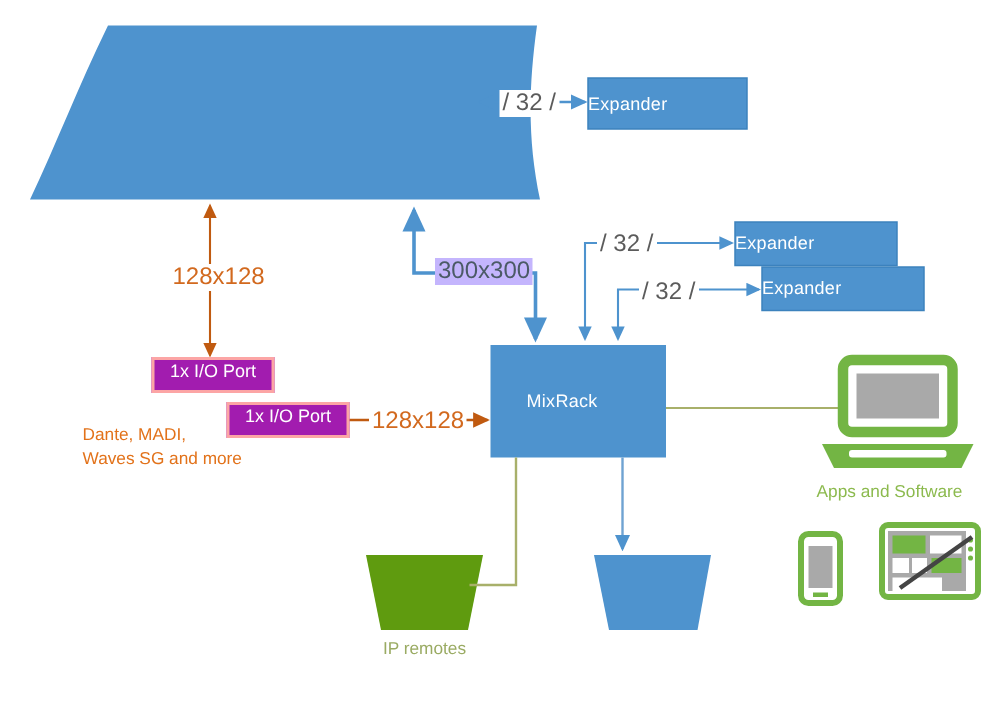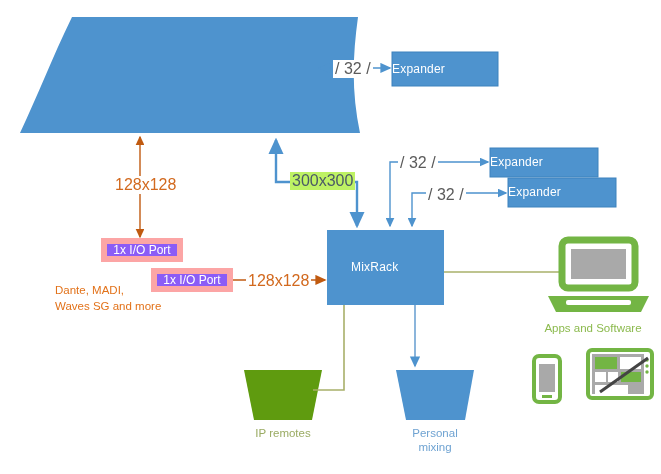--- a/index.html
+++ b/index.html
@@ -10,22 +10,22 @@
 
   .node-label{position:absolute;color:#ffffff;font-size:12px;letter-spacing:.2px;
               text-align:left;pointer-events:none;white-space:nowrap;}
   .cap{position:absolute;font-size:11.5px;text-align:center;line-height:14px;white-space:nowrap;}
   .cap.olive{color:#9aab63;text-align:center;}
   .cap.blue{color:#6fa3d2;}
   .cap.green{color:#8cba4e;}
   .edge-label{position:absolute;font-size:16px;color:#5b5b5b;white-space:nowrap;}
   .edge-label.orange{color:#d2691e;}
   .edge-label.blue{color:#4b5a66;}
-  .io-box{position:absolute;background:#8b5cf6;border:6px solid #fca5a5;
-          color:#ffffff;font-size:12px;display:flex;align-items:center;
+  .io-box{position:absolute;background:#a21caf;border:2px solid #fca5a5;
+          color:#ffffff;font-size:12px;display:flex;
           justify-content:center;box-sizing:border-box;white-space:nowrap;}
   .note{position:absolute;color:#e2721a;font-size:11.5px;line-height:16px;white-space:nowrap;}
 </style>
 </head>
 <body>
 
 <div id="stage">
 
   <svg class="layer" viewBox="0 0 661 474">
     <defs>
@@ -114,37 +114,33 @@
 
   <div class="io-box" style="left:101px;top:238px;width:82px;height:24px;">
     <span>1x I/O Port</span>
   </div>
   <div class="io-box" style="left:151px;top:268px;width:82px;height:24px;">
     <span>1x I/O Port</span>
   </div>
 
   <div class="edge-label" style="left:333px;top:60px;background:#fff;padding:0 2px;">/ 32 /</div>
 
-  <div class="edge-label blue" style="left:290px;top:172px;background:#bef264;padding:0 2px;">300x300</div>
+  <div class="edge-label blue" style="left:290px;top:172px;background:#c4b5fd;padding:0 2px;">300x300</div>
 
   <div class="edge-label" style="left:398px;top:154px;background:#fff;padding:0 2px;">/ 32 /</div>
 
   <div class="edge-label" style="left:426px;top:186px;background:#fff;padding:0 2px;">/ 32 /</div>
 
   <div class="edge-label orange" style="left:113px;top:176px;background:#fff;padding:0 2px;">128x128</div>
 
   <div class="edge-label orange" style="left:246px;top:272px;background:#fff;padding:0 2px;">128x128</div>
 
   <div class="note" style="left:55px;top:282px;">
     <div>Dante, MADI,</div>
     <div>Waves SG and more</div>
   </div>
 
   <div class="cap olive" style="left:223px;top:426px;width:120px;">IP remotes</div>
 
-  <div class="cap blue" style="left:375px;top:426px;width:120px;">
-    <div>Personal</div>
-    <div>mixing</div>
-  </div>
 
   <div class="cap green" style="left:528px;top:321px;width:130px;">Apps and Software</div>
 
 </div>
 
 </body></html>

